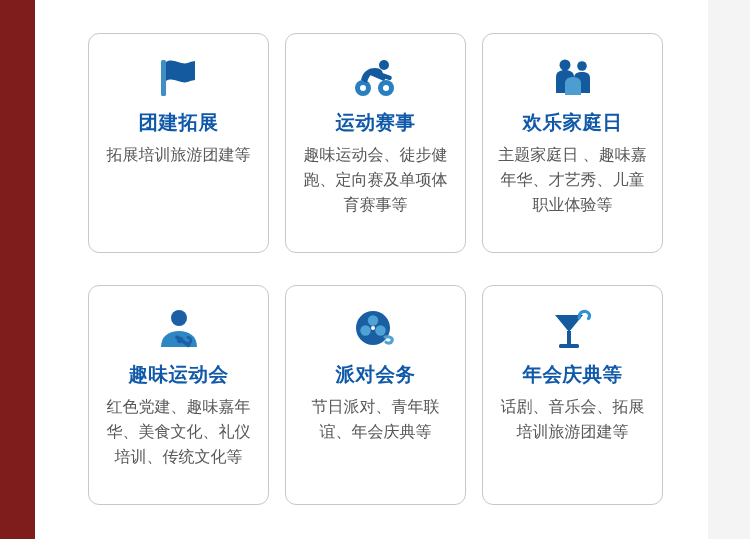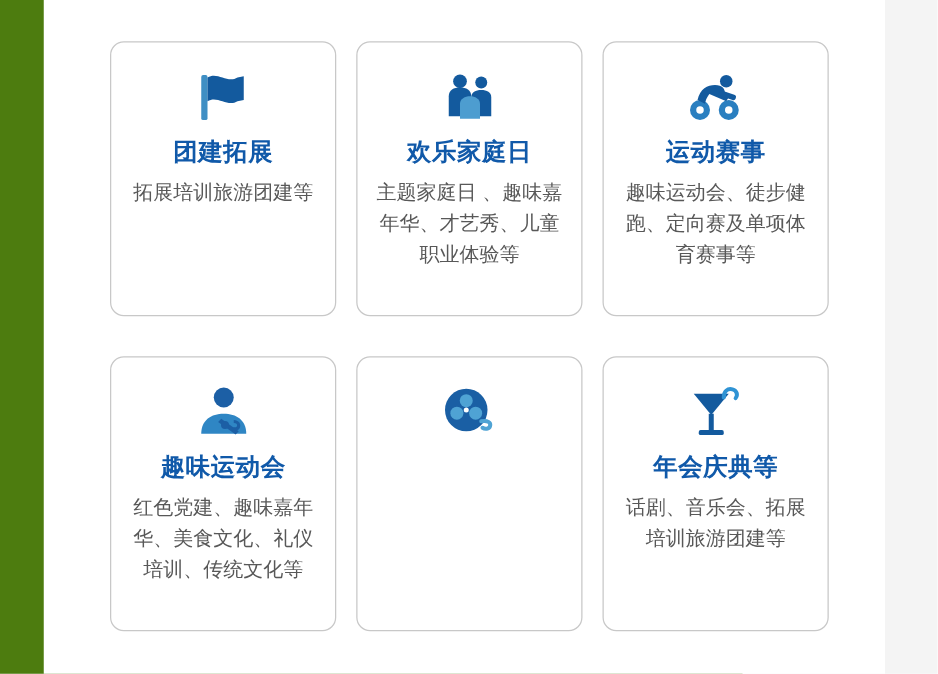--- a/index.html
+++ b/index.html
@@ -10,21 +10,21 @@
     width: 750px;
     height: 539px;
     background: #f4f4f4;
     font-family: "Liberation Sans", "DejaVu Sans", sans-serif;
     overflow: hidden;
   }
   #page {
     position: relative;
     width: 594px;
     height: 539px;
-    background: #4d7c0f;
+    background: #7f1d1d;
   }
   #content-area {
     position: absolute;
     left: 35px;
     top: 0;
     width: 673px;
     height: 539px;
     background: #ffffff;
   }
   #card-grid {
@@ -90,47 +90,47 @@
             <rect x="4" y="2" width="5" height="36" rx="1.5" fill="#3f8fc4"></rect>
             <path d="M9 4 C17 -1, 25 9, 33 4 L38 3 L38 22 L33 23 C25 28, 17 18, 9 23 Z" fill="#135a9e"></path>
           </svg>
         </div>
         <div class="card-title">团建拓展</div>
         <div class="card-desc">拓展培训旅游团建等</div>
       </div>
 
       <div class="card">
         <div class="card-icon">
-          <svg width="42" height="42" viewBox="0 0 42 42">
-            <circle cx="13" cy="8" r="5.5" fill="#135a9e"></circle>
-            <circle cx="30" cy="9" r="4.8" fill="#135a9e"></circle>
-            <path d="M4 20 C4 15, 8 13, 13 13 C18 13, 22 15, 22 20 L22 36 L4 36 Z" fill="#135a9e"></path>
-            <path d="M22 21 C22 16.5, 25.5 15, 30 15 C34.5 15, 38 16.5, 38 21 L38 36 L22 36 Z" fill="#135a9e"></path>
-            <path d="M13 26 C13 22, 17 20, 21 20 C25 20, 29 22, 29 26 L29 38 L13 38 Z" fill="#4d9dd0"></path>
-          </svg>
-        </div>
-        <div class="card-title">欢乐家庭日</div>
-        <div class="card-desc">主题家庭日 、趣味嘉年华、才艺秀、儿童职业体验等</div>
-      </div>
-
-      <div class="card">
-        <div class="card-icon">
           <svg width="46" height="40" viewBox="0 0 46 40">
             <circle cx="10" cy="30" r="8" fill="#2a7fc0"></circle>
             <circle cx="33" cy="30" r="8" fill="#2a7fc0"></circle>
             <circle cx="10" cy="30" r="3" fill="#ffffff"></circle>
             <circle cx="33" cy="30" r="3" fill="#ffffff"></circle>
             <circle cx="31" cy="7" r="5" fill="#135a9e"></circle>
             <path d="M8 22 C10 13, 16 10, 22 10 C28 10, 30 13, 30 17 L25 17 C25 15, 23 14.5, 21 15 C17.5 16, 15 20, 14 25 Z" fill="#135a9e"></path>
             <path d="M20 12 L34 18 L31 23 L17 17 Z" fill="#135a9e"></path>
             <rect x="26" y="14" width="14" height="4.5" rx="2" transform="rotate(18 26 14)" fill="#135a9e"></rect>
           </svg>
         </div>
         <div class="card-title">运动赛事</div>
         <div class="card-desc">趣味运动会、徒步健跑、定向赛及单项体育赛事等</div>
+      </div>
+
+      <div class="card">
+        <div class="card-icon">
+          <svg width="42" height="42" viewBox="0 0 42 42">
+            <circle cx="13" cy="8" r="5.5" fill="#135a9e"></circle>
+            <circle cx="30" cy="9" r="4.8" fill="#135a9e"></circle>
+            <path d="M4 20 C4 15, 8 13, 13 13 C18 13, 22 15, 22 20 L22 36 L4 36 Z" fill="#135a9e"></path>
+            <path d="M22 21 C22 16.5, 25.5 15, 30 15 C34.5 15, 38 16.5, 38 21 L38 36 L22 36 Z" fill="#135a9e"></path>
+            <path d="M13 26 C13 22, 17 20, 21 20 C25 20, 29 22, 29 26 L29 38 L13 38 Z" fill="#4d9dd0"></path>
+          </svg>
+        </div>
+        <div class="card-title">欢乐家庭日</div>
+        <div class="card-desc">主题家庭日 、趣味嘉年华、才艺秀、儿童职业体验等</div>
       </div>
 
       <div class="card">
         <div class="card-icon">
           <svg width="42" height="42" viewBox="0 0 42 42">
             <circle cx="21" cy="9" r="8" fill="#1c5fa5"></circle>
             <path d="M3 38 C3 27, 11 22, 21 22 C31 22, 39 27, 39 38 Z" fill="#2f86c4"></path>
             <g fill="#1c5fa5">
               <path d="M19 26 L33 36 L30.5 38.5 L16.5 28.5 Z"></path>
               <path d="M29 27 C33 27, 35 30, 34 33 C33 35.5, 30 36.5, 27.5 35 L29 32.5 C30 33.2, 31.3 32.8, 31.6 31.8 C32 30.3, 30.8 29.3, 29 29.4 Z"></path>
@@ -146,20 +146,22 @@
         <div class="card-icon">
           <svg width="42" height="40" viewBox="0 0 42 40">
             <circle cx="18" cy="18" r="17" fill="#1a5fa4"></circle>
             <circle cx="18" cy="10.5" r="5.2" fill="#4fa3d4"></circle>
             <circle cx="10.5" cy="20.5" r="5.2" fill="#4fa3d4"></circle>
             <circle cx="25.5" cy="20.5" r="5.2" fill="#4fa3d4"></circle>
             <circle cx="18" cy="18" r="2" fill="#ffffff"></circle>
             <path d="M30 27 C35 26, 38 28, 37 31 C36.2 33.3, 33 33.6, 31 32.2" stroke="#4fa3d4" stroke-width="3.2" fill="none" stroke-linecap="round"></path>
           </svg>
         </div>
+        <div class="card-title">派对会务</div>
+        <div class="card-desc">节日派对、青年联谊、年会庆典等</div>
       </div>
 
       <div class="card">
         <div class="card-icon">
           <svg width="42" height="42" viewBox="0 0 42 42">
             <path d="M3 6 L31 6 L17 23 Z" fill="#135a9e"></path>
             <rect x="15" y="22" width="4" height="15" fill="#135a9e"></rect>
             <rect x="7" y="35" width="20" height="4" rx="1.5" fill="#135a9e"></rect>
             <path d="M27 9 C27 4, 30 1.5, 34 2.5 C37.5 3.4, 38.5 7, 36.5 9.5" stroke="#2f93d4" stroke-width="3.2" fill="none" stroke-linecap="round"></path>
           </svg>

